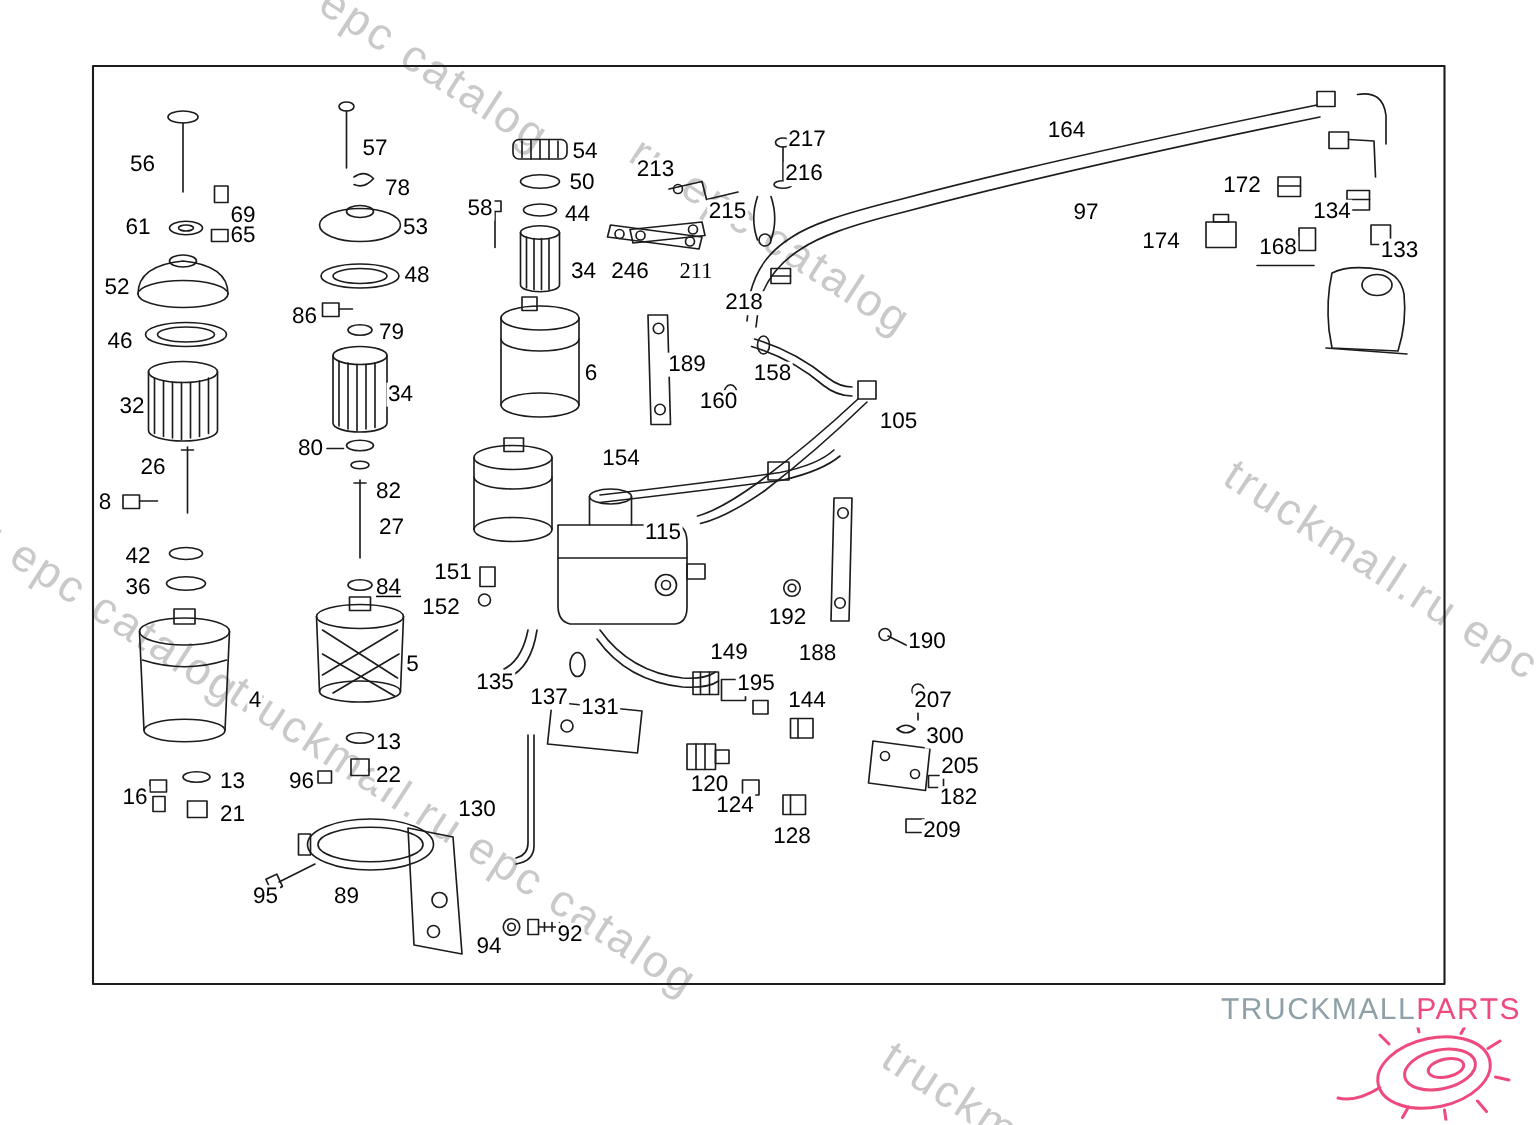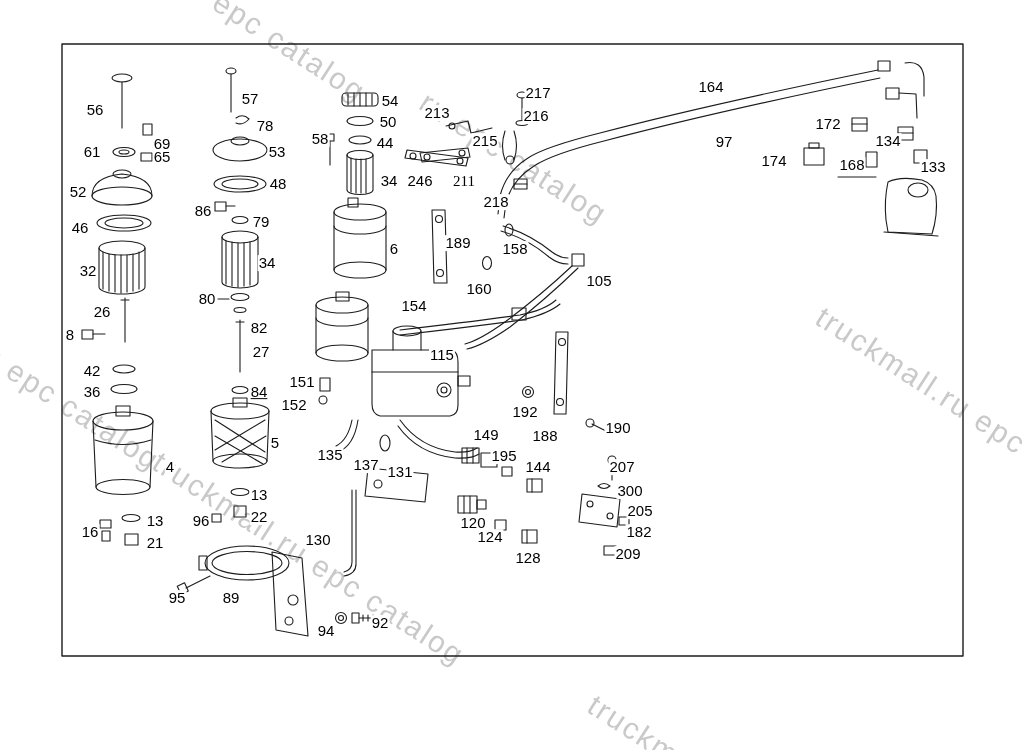--- a/index.html
+++ b/index.html
@@ -343,21 +343,21 @@
       <div class="part-label" style="left: 442px; top: 355px;">115</div>
       <div class="part-label" style="left: 414px; top: 306px;">154</div>
       <div class="part-label" style="left: 437px; top: 113px;">213</div>
       <div class="part-label" style="left: 538px; top: 93px;">217</div>
       <div class="part-label" style="left: 536px; top: 116px;">216</div>
       <div class="part-label" style="left: 485px; top: 141px;">215</div>
       <div class="part-label" style="left: 464px; top: 182px; font-family: Liberation Serif, serif;">211</div>
       <div class="part-label" style="left: 496px; top: 202px;">218</div>
       <div class="part-label" style="left: 458px; top: 243px;">189</div>
       <div class="part-label" style="left: 515px; top: 249px;">158</div>
-      <div class="part-label" style="left: 479px; top: 268px; margin-top: 21px;">160</div>
+      <div class="part-label" style="left: 479px; top: 268px;">160</div>
       <div class="part-label" style="left: 599px; top: 281px;">105</div>
       <div class="part-label" style="left: 711px; top: 87px;">164</div>
       <div class="part-label" style="left: 724px; top: 142px;">97</div>
       <div class="part-label" style="left: 828px; top: 124px;">172</div>
       <div class="part-label" style="left: 888px; top: 141px;">134</div>
       <div class="part-label" style="left: 774px; top: 161px;">174</div>
       <div class="part-label" style="left: 852px; top: 165px;">168</div>
       <div class="part-label" style="left: 933px; top: 167px;">133</div>
       <div class="part-label" style="left: 525px; top: 412px;">192</div>
       <div class="part-label" style="left: 545px; top: 436px;">188</div>
@@ -368,14 +368,26 @@
       <div class="part-label" style="left: 454px; top: 523px; margin-left: 19px;">120</div>
       <div class="part-label" style="left: 490px; top: 537px;">124</div>
       <div class="part-label" style="left: 528px; top: 558px;">128</div>
       <div class="part-label" style="left: 622px; top: 467px;">207</div>
       <div class="part-label" style="left: 630px; top: 491px;">300</div>
       <div class="part-label" style="left: 640px; top: 511px;">205</div>
       <div class="part-label" style="left: 639px; top: 532px;">182</div>
       <div class="part-label" style="left: 628px; top: 554px;">209</div>
     </div>
 
+  <div class="logo">
+    <div class="logo-line">
+      <span class="t1">TRUCKMALL</span><span class="t2">PARTS</span>
+    </div>
+    <svg class="logo-gear" width="130" height="62" viewBox="0 0 130 62">
+      <ellipse cx="72" cy="30" rx="38" ry="23" transform="rotate(-12 72 30)"></ellipse>
+      <ellipse cx="76" cy="28" rx="24" ry="13" transform="rotate(-12 76 28)"></ellipse>
+      <ellipse cx="80" cy="27" rx="12" ry="6" transform="rotate(-12 80 27)"></ellipse>
+      <path d="M 36 40 Q 20 50 8 47"></path>
+      <path d="M 42 11 l -6 -6 M 62 3 l -2 -8 M 90 4 l 4 -7 M 108 14 l 8 -5 M 113 33 l 9 2 M 101 49 l 6 7 M 79 55 l 1 7 M 55 53 l -4 7"></path>
+    </svg>
+  </div>
 
 </div>
 
 </body></html>

